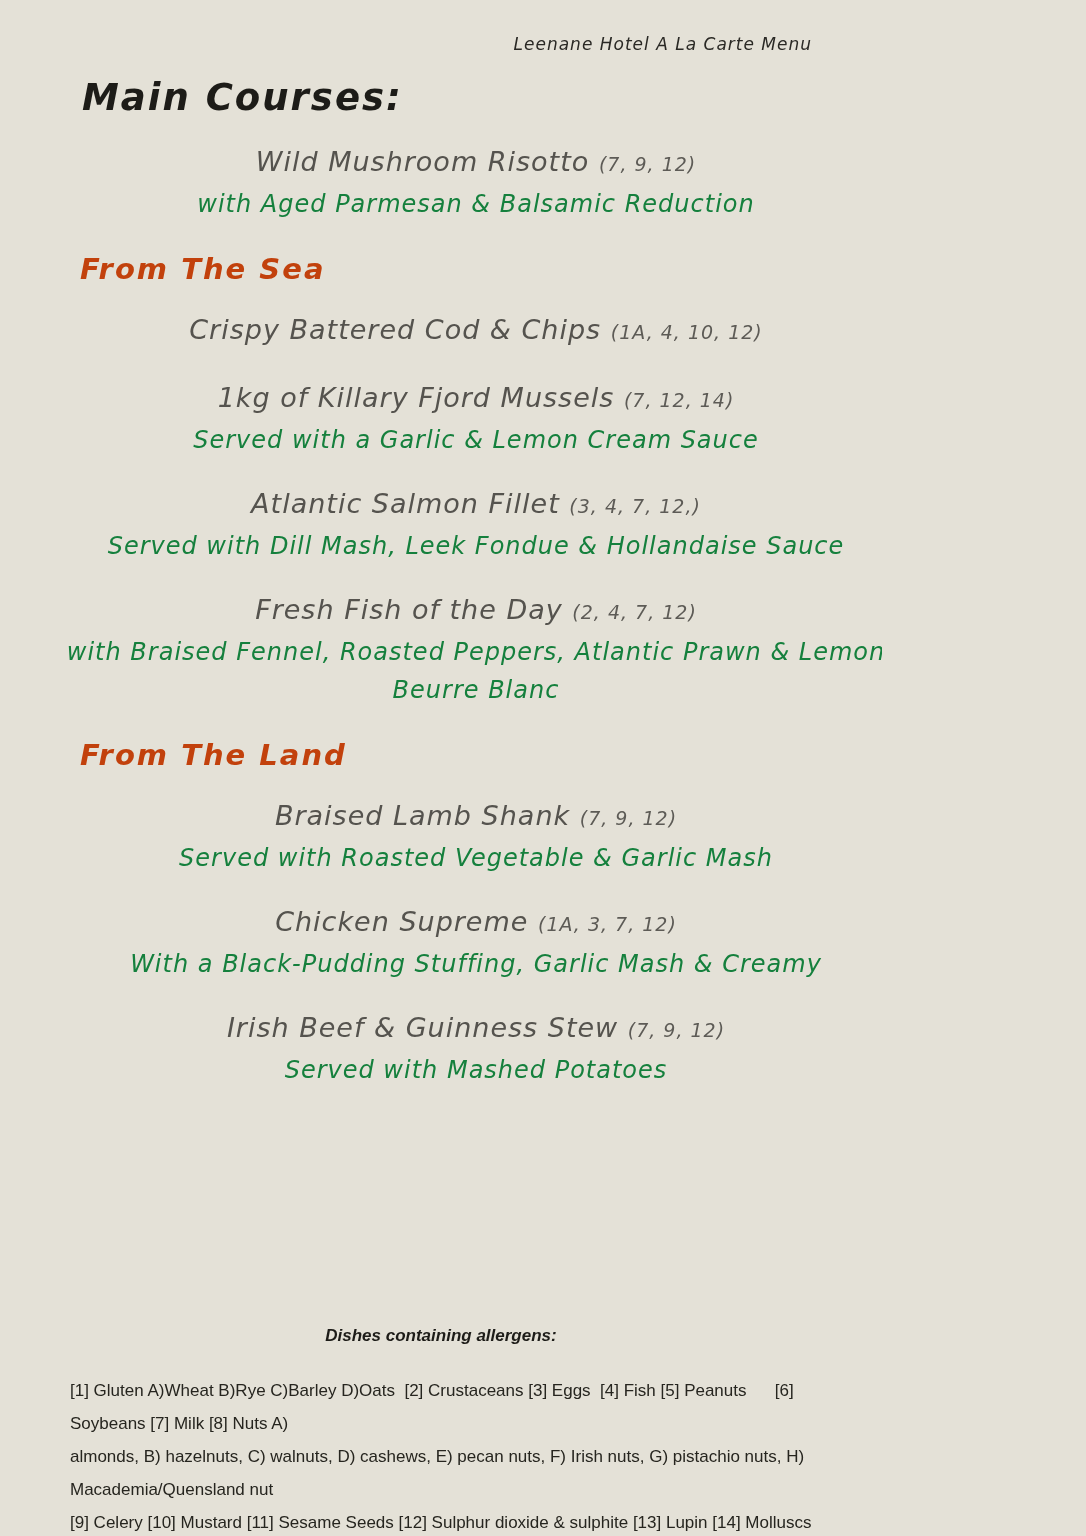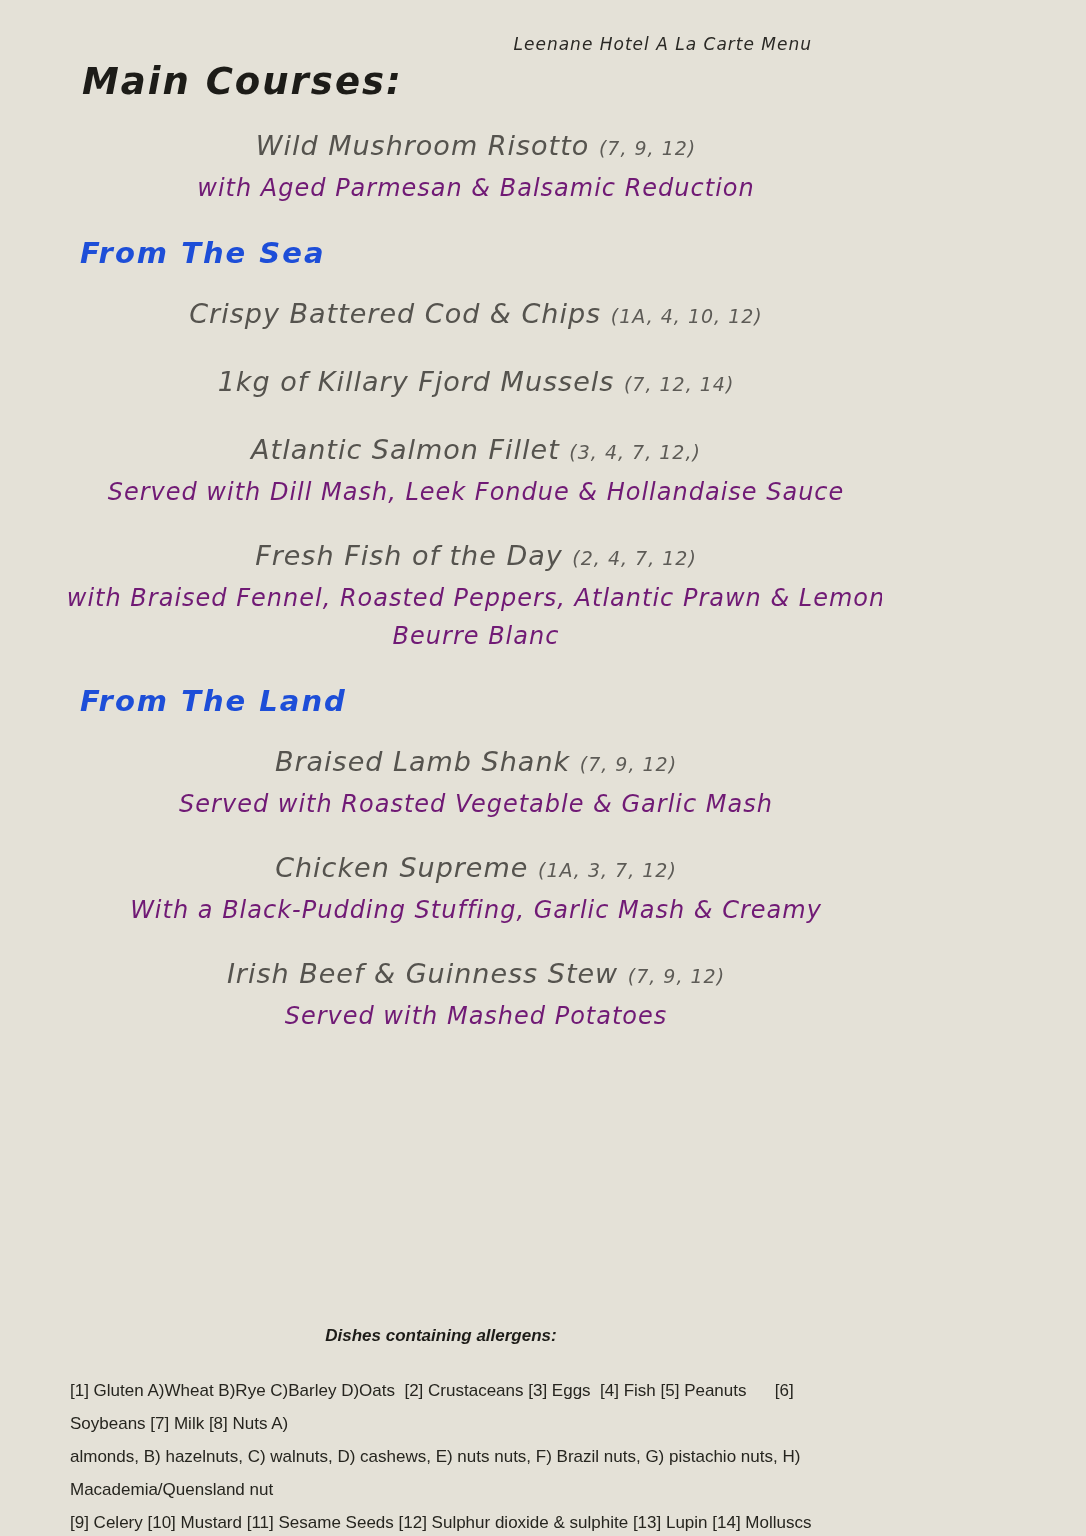--- a/index.html
+++ b/index.html
@@ -16,36 +16,36 @@
   .doc-header {
     position: absolute;
     top: 34px;
     right: 70px;
     font-size: 17px;
     font-style: italic;
     color: #2a2925;
     letter-spacing: 1px;
   }
   .main-title {
-    padding: 60px 0 0 82px;
+    padding: 76px 0 0 82px;
     font-size: 37px;
     font-style: italic;
     font-weight: bold;
     color: #1d1c18;
     letter-spacing: 2px;
   }
   .menu {
     margin: 22px 0 12px 62px;
     width: 948px;
   }
   .section-heading {
     font-size: 29px;
     font-style: italic;
     font-weight: bold;
-    color: #1d4ed8;
+    color: #c2410c;
     letter-spacing: 2px;
     margin: 16px 0 18px 18px;
     line-height: 44px;
   }
   .menu-item {
     position: relative;
     margin-bottom: 24px;
   }
   .item-text {
     width: 828px;
@@ -59,21 +59,21 @@
     letter-spacing: 1px;
   }
   .item-allergens {
     font-size: 19px;
     color: #5d5b56;
   }
   .item-desc {
     font-size: 24px;
     font-style: italic;
     line-height: 38px;
-    color: #701a75;
+    color: #15803d;
     letter-spacing: 1px;
   }
   .item-price {
     position: absolute;
     top: 0;
     right: 0;
     font-size: 29px;
     font-style: italic;
     font-weight: bold;
     line-height: 42px;
@@ -129,20 +129,21 @@
     <div class="menu-item">
       <div class="item-text">
         <div class="item-name-line"><span>Crispy Battered Cod &amp; Chips</span> <span class="item-allergens">(1A, 4, 10, 12)</span></div>
       </div>
       <div class="item-price">€17</div>
     </div>
 
     <div class="menu-item">
       <div class="item-text">
         <div class="item-name-line"><span>1kg of Killary Fjord Mussels</span> <span class="item-allergens">(7, 12, 14)</span></div>
+        <div class="item-desc">Served with a Garlic &amp; Lemon Cream Sauce</div>
       </div>
       <div class="item-price">€18</div>
     </div>
 
     <div class="menu-item">
       <div class="item-text">
         <div class="item-name-line"><span>Atlantic Salmon Fillet</span> <span class="item-allergens">(3, 4, 7, 12,)</span></div>
         <div class="item-desc">Served with Dill Mash, Leek Fondue &amp; Hollandaise Sauce</div>
       </div>
       <div class="item-price">€22</div>
@@ -181,17 +182,17 @@
         <div class="item-desc">Served with Mashed Potatoes</div>
       </div>
       <div class="item-price">€17</div>
     </div>
 
   </div>
 
   <div class="footer">
     <div class="footer-title">Dishes containing allergens:</div>
     <div class="footer-line">[1] Gluten A)Wheat B)Rye C)Barley D)Oats&nbsp; [2] Crustaceans [3] Eggs&nbsp; [4] Fish [5] Peanuts&nbsp;&nbsp;&nbsp;&nbsp;&nbsp; [6] Soybeans [7] Milk [8] Nuts A)</div>
-    <div class="footer-line">almonds, B) hazelnuts, C) walnuts, D) cashews, E) nuts nuts, F) Brazil nuts, G) pistachio nuts, H) Macademia/Quensland nut</div>
+    <div class="footer-line">almonds, B) hazelnuts, C) walnuts, D) cashews, E) pecan nuts, F) Irish nuts, G) pistachio nuts, H) Macademia/Quensland nut</div>
     <div class="footer-line">[9] Celery [10] Mustard [11] Sesame Seeds [12] Sulphur dioxide &amp; sulphite [13] Lupin [14] Molluscs</div>
   </div>
 
 </div>
 
 </body></html>

